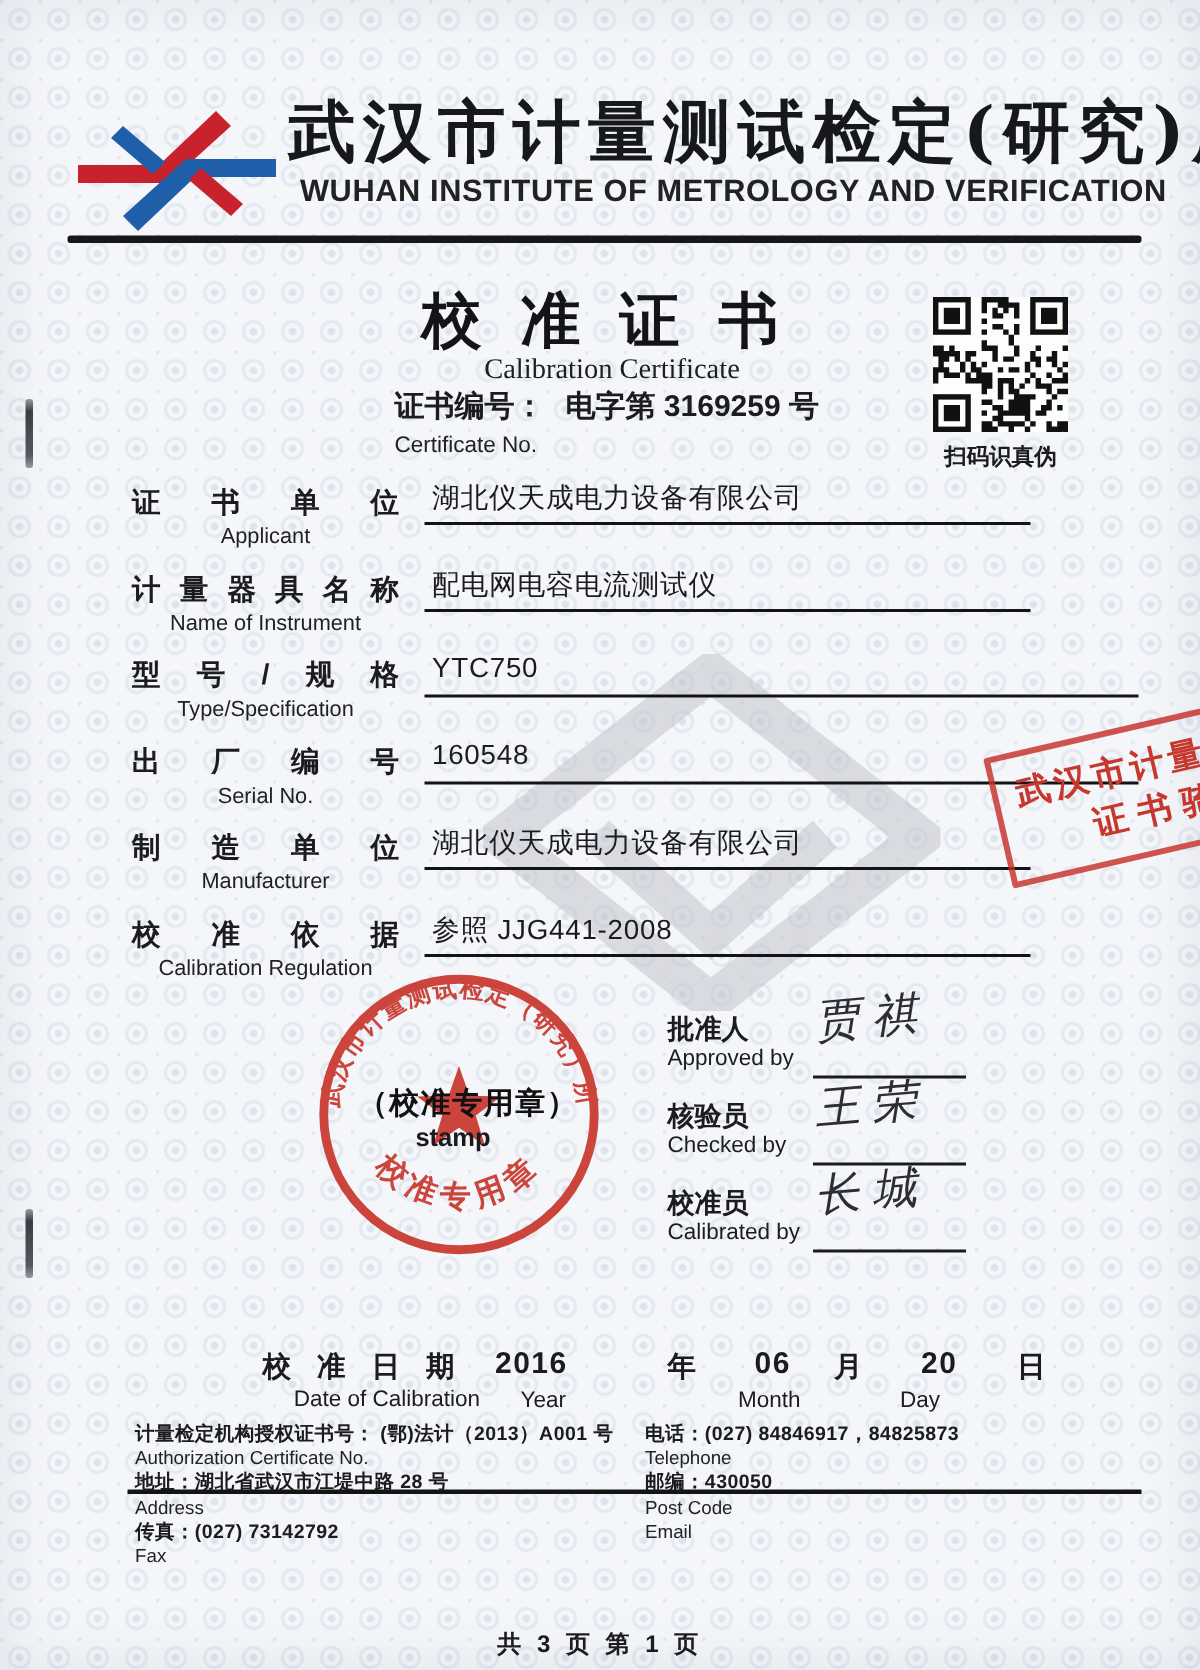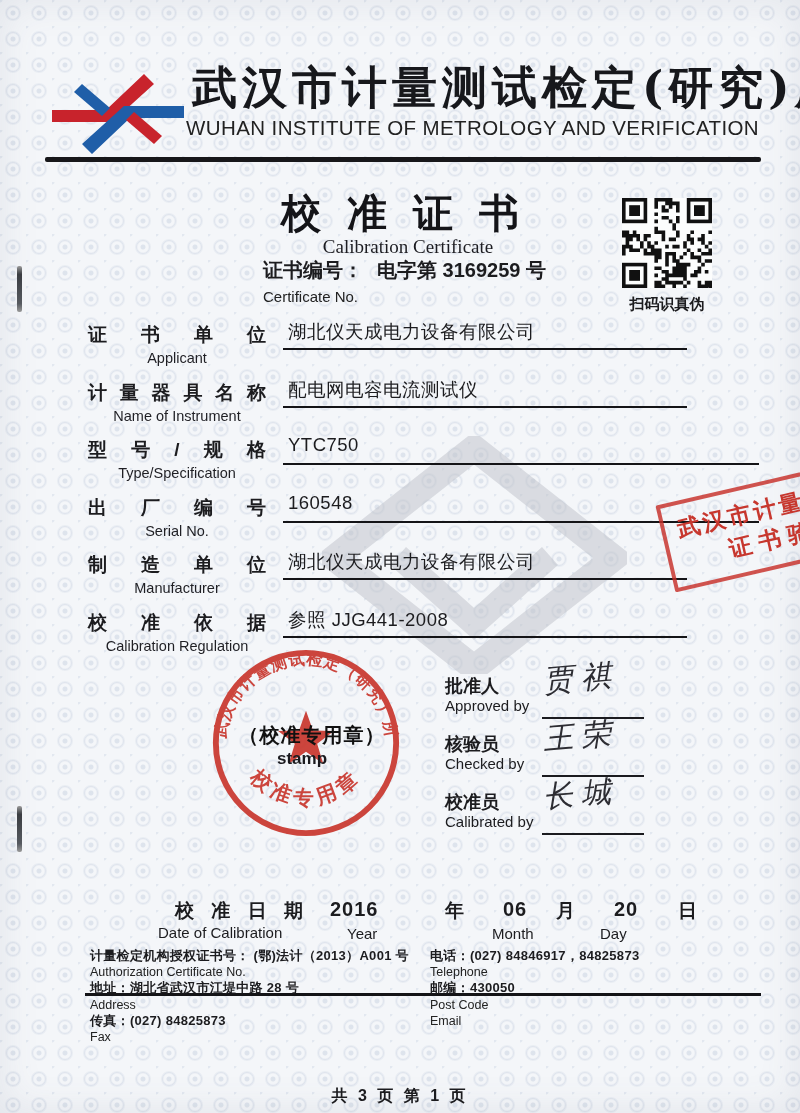--- a/index.html
+++ b/index.html
@@ -18,21 +18,21 @@
   .nw{white-space:nowrap;}
 
   
   .staple{position:absolute;left:17px;width:5px;height:46px;border-radius:2px;
     background:linear-gradient(#9a9a9a,#3a3d42 18%,#565a60 82%,#9a9a9a);}
 
   
   .logo{left:48px;top:58px;}
   .title-zh{left:192px;top:58px;font-family:"DejaVu Serif","Liberation Serif",serif;
     font-size:45px;font-weight:700;letter-spacing:5px;color:#17181c;}
-  .title-en{left:186px;top:116px;font-size:20.5px;font-weight:400;letter-spacing:.4px;color:#222;}
+  .title-en{left:200px;top:116px;font-size:20.5px;font-weight:700;letter-spacing:.4px;color:#222;}
   .hrule{left:45px;top:157px;width:716px;height:5px;background:#17171a;border-radius:2px;}
 
   
   .doc-title{left:0;right:0;top:186px;text-align:center;font-size:40px;font-weight:700;
     letter-spacing:26px;padding-left:26px;color:#141418;}
   .doc-title-en{left:16px;right:0;top:236px;text-align:center;font-size:19px;
     font-family:"Liberation Serif",serif;color:#1d1d22;}
   .certno{left:263px;top:257px;font-size:20px;font-weight:700;}
   .certno .v{margin-left:14px;}
   .certno-en{left:263px;top:288px;font-size:15px;color:#222;}
@@ -72,21 +72,21 @@
   
   .rseal{left:662px;top:474px;width:240px;padding:9px 12px 10px;border:4px solid rgba(199,46,40,.82);
     transform:rotate(-13deg);color:#c7372e;z-index:3;border-radius:2px;}
   .rseal .l1{font-size:23px;font-weight:700;letter-spacing:3px;white-space:nowrap;}
   .rseal .l2{font-size:23px;font-weight:700;letter-spacing:7px;padding-left:46px;white-space:nowrap;}
 
   
   .daterow{left:0;top:898px;width:800px;height:60px;z-index:2;}
   .daterow .zh{position:absolute;left:175px;top:0;width:128px;font-size:19px;font-weight:700;
     text-align:justify;text-align-last:justify;}
-  .daterow .en{position:absolute;left:158px;top:26px;width:162px;text-align:left;font-size:15px;}
+  .daterow .en{position:absolute;left:158px;top:26px;width:162px;text-align:right;font-size:15px;}
   .dv{position:absolute;top:0;font-size:20px;font-weight:700;letter-spacing:1px;}
   .du{position:absolute;top:0;font-size:19px;font-weight:700;}
   .de{position:absolute;top:27px;font-size:15px;}
 
   
   .frule{left:85px;top:993px;width:676px;height:3px;background:#141417;}
   .fcol{position:absolute;top:948px;font-size:13px;line-height:16.2px;z-index:2;}
   .fcol .zh{font-weight:700;letter-spacing:.3px;}
   .fcol .en{font-weight:400;color:#222;font-size:12.5px;}
   .fcol-left{left:90px;width:335px;}
@@ -232,21 +232,21 @@
     <span class="de" style="left:492px">Month</span>
     <span class="de" style="left:600px">Day</span>
   </div>
 
   <div class="abs frule"></div>
   <div class="fcol fcol-left">
     <div class="zh nw"><span>计量检定机构授权证书号：</span><span style="font-weight:400"> </span><span style="font-weight:600">(鄂)法计（2013）A001 号</span></div>
     <div class="en">Authorization Certificate No.</div>
     <div class="zh nw">地址：湖北省武汉市江堤中路 28 号</div>
     <div class="en">Address</div>
-    <div class="zh nw">传真：(027) 84825873</div>
+    <div class="zh nw">传真：(027) 73142792</div>
     <div class="en">Fax</div>
   </div>
   <div class="fcol fcol-right">
     <div class="zh nw">电话：(027) 84846917，84825873</div>
     <div class="en">Telephone</div>
     <div class="zh nw">邮编：430050</div>
     <div class="en">Post Code</div>
     <div class="en">Email</div>
   </div>
   <div class="abs pagenum">共 3 页 第 1 页</div>

